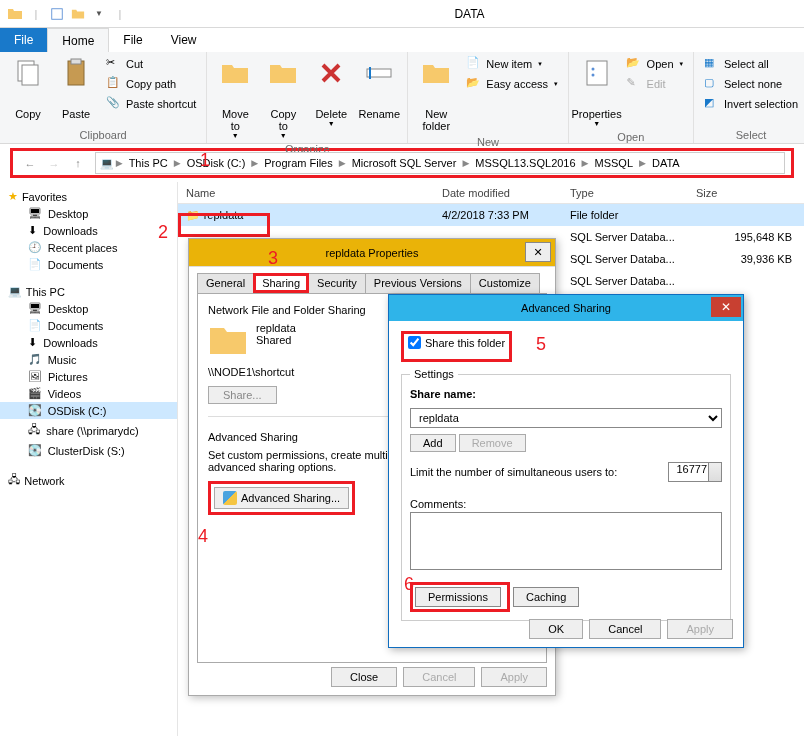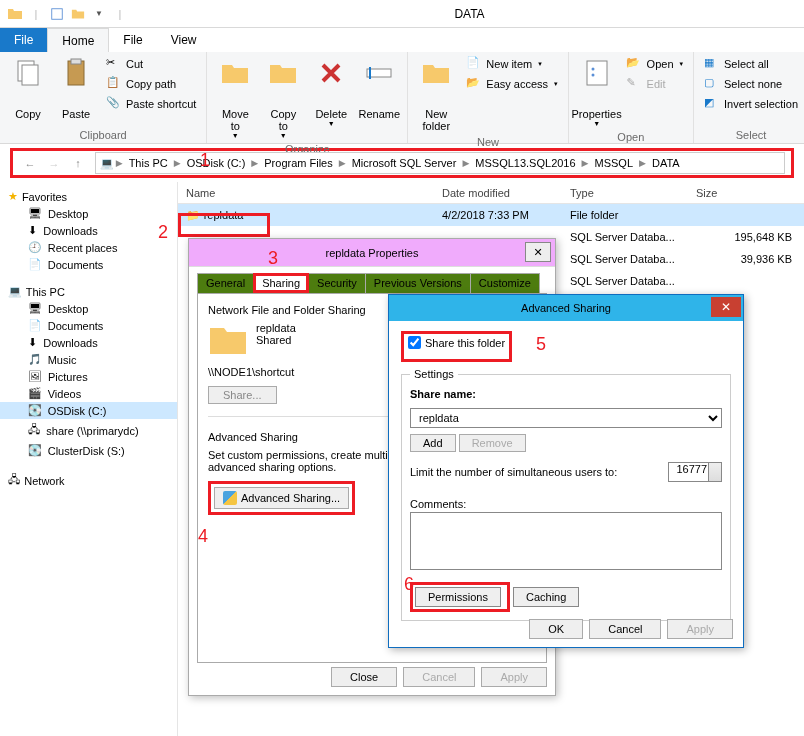--- a/index.html
+++ b/index.html
@@ -51,24 +51,24 @@
 .fv-col.name { width: 256px; }
 .fv-col.date { width: 128px; }
 .fv-col.type { width: 126px; }
 .fv-col.size { flex: 1; }
 .fv-row { height: 22px; display: flex; align-items: center; font-size: 12px; }
 .fv-row.sel { background: #cde8ff; }
 .fv-row .fv-col { white-space: nowrap; overflow: hidden; text-overflow: ellipsis; }
 
 
 .propwin { position: absolute; left: 188px; top: 238px; width: 368px; height: 458px; background: #fff; border: 1px solid #aaa; box-shadow: 2px 2px 8px rgba(0,0,0,0.25); }
-.propwin .pw-title { height: 28px; background: #f0abfc; display: flex; align-items: center; justify-content: center; font-size: 12px; position: relative; border-bottom: 1px solid #ddd; }
+.propwin .pw-title { height: 28px; background: #eab308; display: flex; align-items: center; justify-content: center; font-size: 12px; position: relative; border-bottom: 1px solid #ddd; }
 .propwin .pw-close { position: absolute; right: 4px; top: 3px; width: 26px; height: 20px; border: 1px solid #888; background: #eee; text-align: center; line-height: 18px; cursor: pointer; }
 .pw-tabs { display: flex; padding: 6px 8px 0 8px; gap: 0; }
-.pw-tab { padding: 3px 8px; border: 1px solid #aaa; border-bottom: none; background: #4d7c0f; font-size: 11px; cursor: pointer; margin-right: -1px; position: relative; }
+.pw-tab { padding: 3px 8px; border: 1px solid #aaa; border-bottom: none; background: #e5e5e5; font-size: 11px; cursor: pointer; margin-right: -1px; position: relative; }
 .pw-tab.active { background: #fff; z-index: 2; }
 .pw-body { margin: 0 8px 8px 8px; border: 1px solid #aaa; padding: 10px; height: 370px; font-size: 11px; }
 .pw-group-title { margin-bottom: 6px; }
 .pw-folder { display: flex; gap: 8px; align-items: flex-start; margin-bottom: 8px; }
 .pw-folder .fico { width: 40px; height: 36px; }
 .pw-share-btn { padding: 2px 14px; border: 1px solid #aaa; background: #efefef; cursor: pointer; color:#888; }
 .pw-adv { margin-top: 14px; }
 .pw-adv-btn { padding: 3px 8px; border: 1px solid #aaa; background: #efefef; cursor: pointer; display: inline-flex; align-items: center; gap: 4px; }
 .pw-buttons { position: absolute; bottom: 8px; right: 8px; display: flex; gap: 6px; }
 .pw-buttons button { padding: 3px 18px; border: 1px solid #aaa; background: #efefef; cursor: pointer; font-size: 11px; }

